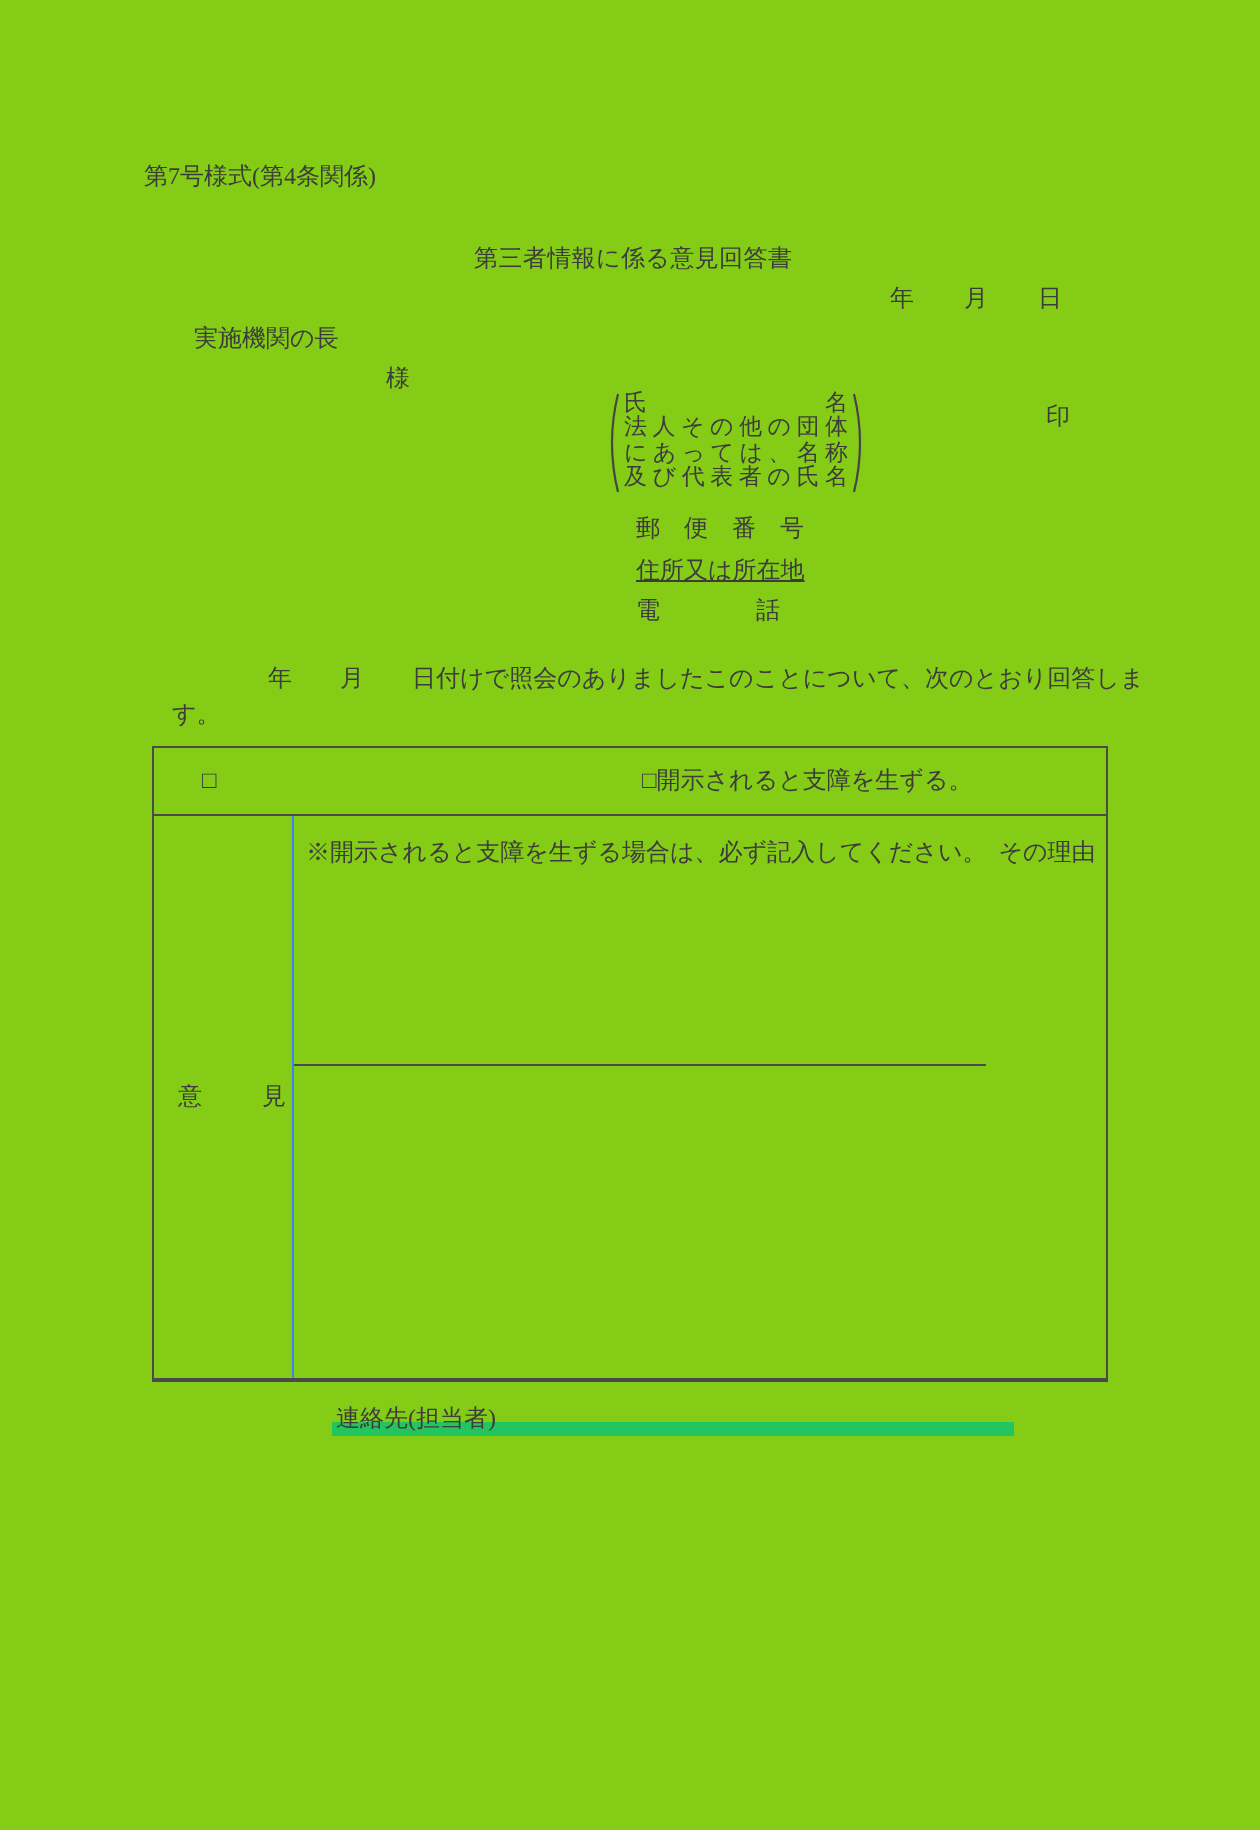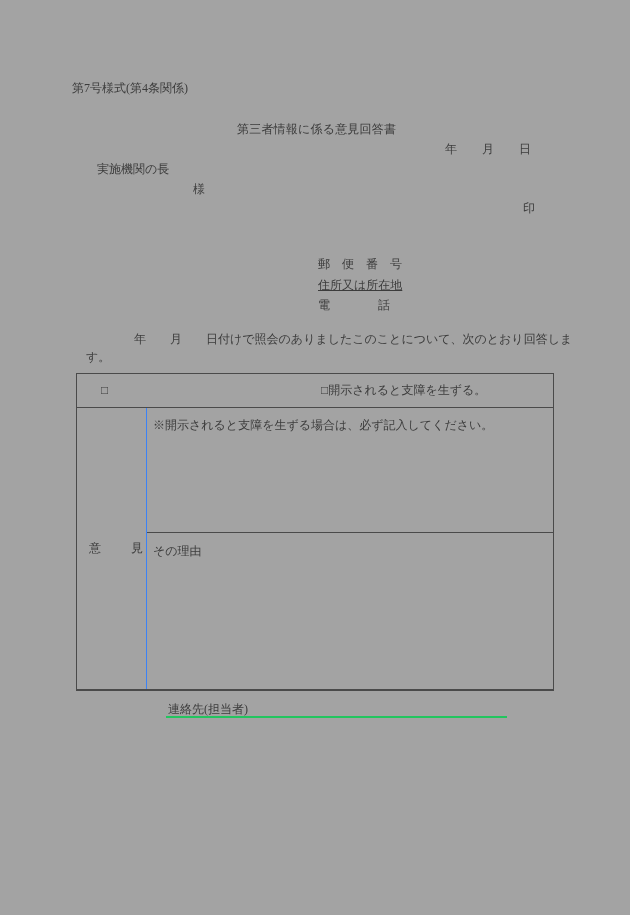--- a/index.html
+++ b/index.html
@@ -4,21 +4,21 @@
 <style>
   html,body{margin:0;padding:0;}
   body{
     width:630px;height:915px;
     background:#e9e9e9;
     font-family:"Liberation Serif","DejaVu Serif",serif;
   }
   .page{
     position:relative;
     width:630px;height:915px;
-    background:#a3a3a3;
+    background:#84cc16;
     color:#3c3c3c;
     font-size:12px;
     overflow:hidden;
   }
   .abs{position:absolute;white-space:nowrap;}
 
   .form-code{left:72px;top:80px;}
   .title{left:237px;top:121px;letter-spacing:0.2px;}
   .date-line{left:445px;top:141px;display:flex;gap:25px;}
   .office{left:97px;top:161px;}
@@ -59,35 +59,35 @@
   .label-cell{
     flex:0 0 70px;width:70px;
     border-right:1px solid #3b82f6;
     display:flex;align-items:center;
     box-sizing:border-box;
   }
   .jlabel{
     display:inline-block;width:54px;margin-left:12px;
     text-align:justify;text-align-last:justify;
   }
-  .opinion-content{flex:1 1 auto;display:flex;flex-direction:column;font-family:Liberation Mono, monospace;}
+  .opinion-content{flex:1 1 auto;display:flex;flex-direction:row;}
   .field-part{
     flex:0 0 125px;height:125px;box-sizing:border-box;
     border-bottom:1px solid #4a4a4a;
     padding:9px 0 0 6px;
     line-height:19px;
   }
   .note-line2{margin-left:14px;}
   .field-reason{flex:1 1 auto;padding:10px 0 0 6px;}
   .row-remarks{height:34px;flex:0 0 34px;display:flex;}
   .remarks-field{flex:1 1 auto;}
 
   .contact-line{
     left:166px;top:701px;width:341px;height:17px;
-    border-bottom:2px solid #22c55e;
+    border-bottom:7px solid #22c55e;
     box-sizing:border-box;
   }
   .contact-line span{padding-left:2px;}
 
   svg.bracket path{fill:none;stroke:#454545;stroke-width:1.1;}
 </style>
 </head>
 <body>
 
 <div class="page">
@@ -98,20 +98,34 @@
 
   <div class="abs date-line">
     <span>年</span>
     <span>月</span>
     <span>日</span>
   </div>
 
   <div class="abs office">実施機関の長</div>
   <div class="abs honorific">様</div>
 
+  <div class="abs name-note">
+    <svg class="bracket" width="8" height="51" viewBox="0 0 8 51" aria-hidden="true">
+        <path d="M7 1 Q1 25.5 7 50"></path>
+      </svg>
+    <div class="nn-lines">
+      <div>氏　　　　名</div>
+      <div>法人その他の団体</div>
+      <div>にあっては、名称</div>
+      <div>及び代表者の氏名</div>
+    </div>
+    <svg class="bracket" width="8" height="51" viewBox="0 0 8 51" aria-hidden="true">
+        <path d="M1 1 Q7 25.5 1 50"></path>
+      </svg>
+  </div>
 
   <div class="abs seal">印</div>
 
   <div class="abs postal-label">郵　便　番　号</div>
   <div class="abs address-label">住所又は所在地</div>
   <div class="abs phone-label">電　　　　話</div>
 
   <div class="abs body-line1">年　　月　　日付けで照会のありましたこのことについて、次のとおり回答しま</div>
   <div class="abs body-line2">す。</div>
 

